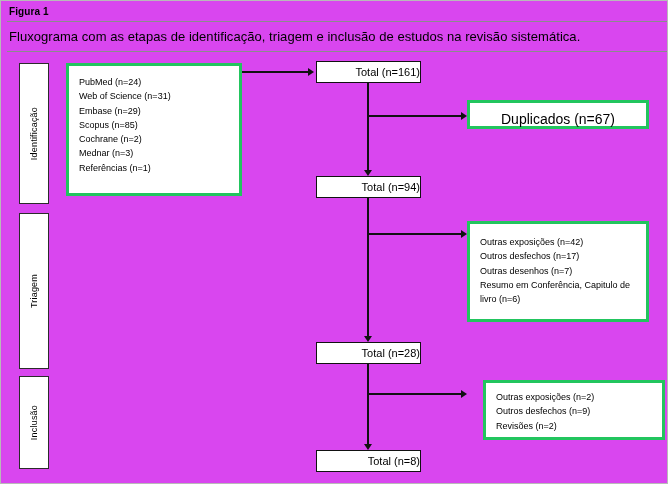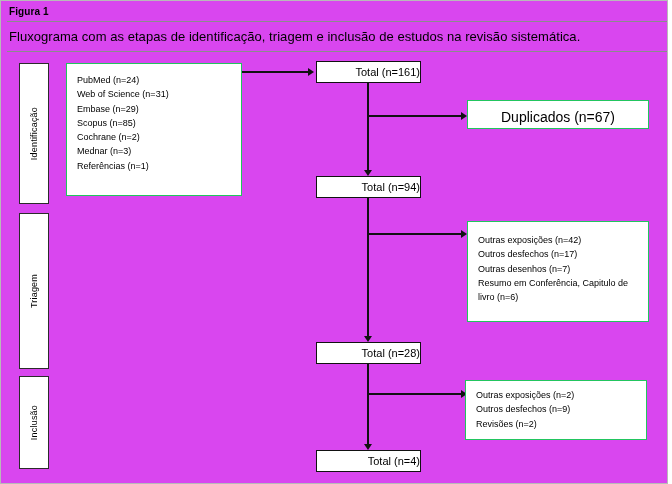--- a/index.html
+++ b/index.html
@@ -50,21 +50,21 @@
     height: 1px;
     background: #8b8b8b;
     margin: 0 6px;
   }
 
   
   .box {
     position: absolute;
     box-sizing: border-box;
     background: #ffffff;
-    border: 1px solid #22c55e;
+    border: 3px solid #22c55e;
   }
   .box.thick { border: 1.4px solid #111111; }
 
   .total-box {
     display: flex;
     align-items: center;
     justify-content: flex-end;
     font-size: 11px;
     color: #000;
     text-align: center;
@@ -193,23 +193,23 @@
   <div class="box thick total-box" style="left:315px; top:341px; width:105px; height:22px;">
     <span>Total (n=28)</span>
   </div>
 
   <div class="conn v" style="left:366px; top:363px; height:83px;"></div>
   <div class="arrow arrow-down" style="left:363px; top:443px;"></div>
 
   <div class="conn h" style="left:366px; top:392px; width:95px;"></div>
   <div class="arrow arrow-right" style="left:460px; top:389px;"></div>
 
-  <div class="box list-box" style="left:464px; top:379px; width:182px; height:60px; padding-top:7px;">
+  <div class="box list-box" style="left:482px; top:379px; width:182px; height:60px; padding-top:7px;">
     <div class="line">Outras exposições (n=2)</div>
     <div class="line">Outros desfechos (n=9)</div>
     <div class="line">Revisões (n=2)</div>
   </div>
 
   <div class="box thick total-box" style="left:315px; top:449px; width:105px; height:22px;">
-    <span>Total (n=4)</span>
+    <span>Total (n=8)</span>
   </div>
 
 </div>
 
 </body></html>

